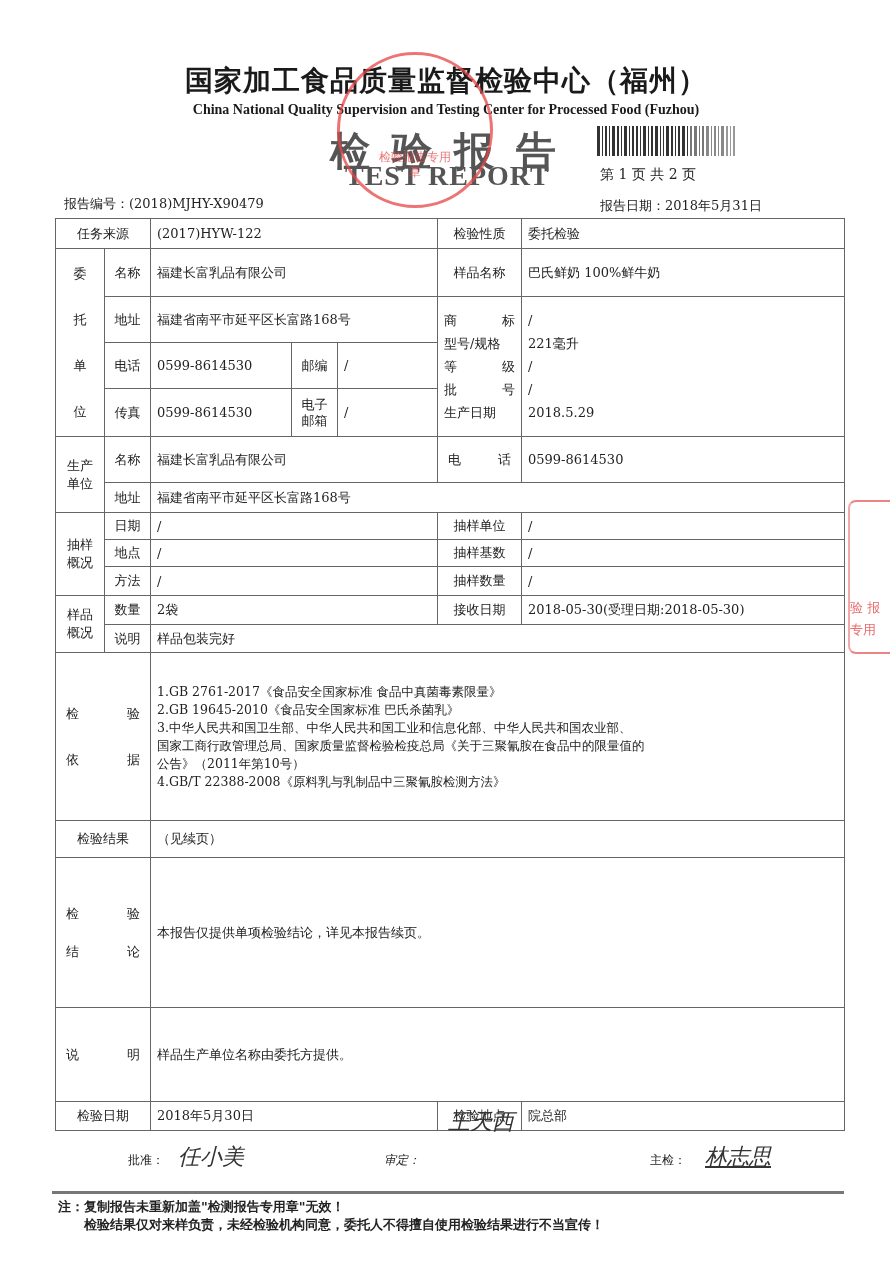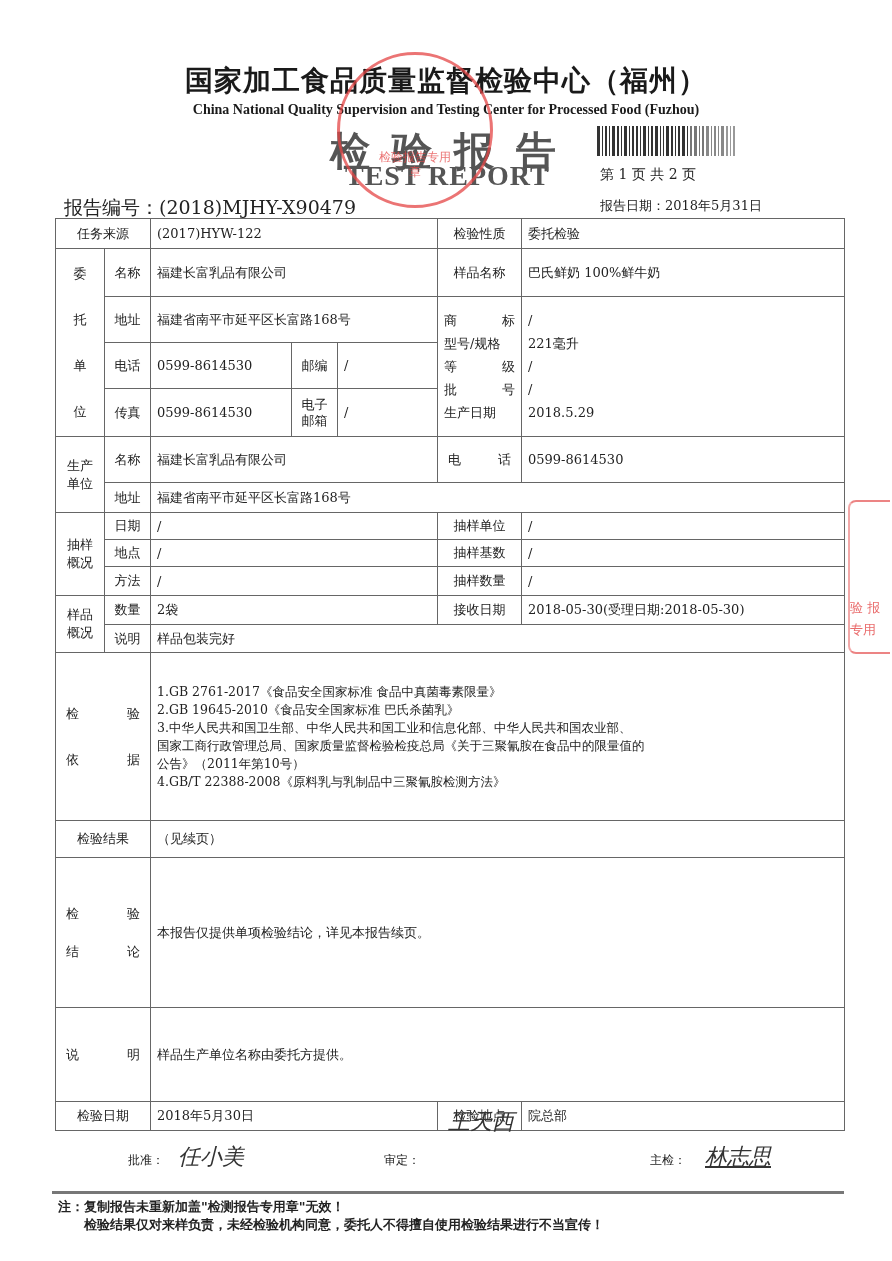--- a/index.html
+++ b/index.html
@@ -22,21 +22,21 @@
     left: 330px; top: 124px; font-size: 40px; letter-spacing: 22px; color: #555;
     font-family: "DejaVu Sans", "Liberation Sans", sans-serif; font-weight: bold;
   }
   .report-en {
     left: 345px; top: 160px; font-size: 28px; font-weight: bold; color: #555;
     font-family: Liberation Serif, serif; letter-spacing: 1px;
   }
   .barcode { left: 597px; top: 126px; width: 187px; height: 30px; display: flex; align-items: stretch; }
   .barcode span { display: block; background: #333; margin-right: 2px; }
   .pageinfo { left: 600px; top: 166px; font-size: 14px; }
-  .report-no { left: 64px; top: 195px; font-size: 19px; }
+  .report-no { left: 64px; top: 195px; font-size: 13px; }
   .report-date { left: 600px; top: 197px; font-size: 13px; }
   .seal {
     left: 337px; top: 52px; width: 156px; height: 156px; border-radius: 50%;
     border: 3px solid rgba(228,70,70,0.75); box-sizing: border-box;
   }
   .seal-text {
     left: 375px; top: 150px; width: 80px; text-align: center; font-size: 12px; color: rgba(228,70,70,0.75);
     font-family: "DejaVu Sans", sans-serif; line-height: 15px;
   }
   .side-seal {
@@ -324,20 +324,20 @@
 
 <div class="abs side-seal"></div>
 <div class="abs side-seal-t1">量监</div>
 <div class="abs side-seal-t2">
   <div>验 报</div>
   <div>专用</div>
 </div>
 
 <div class="abs sig" style="left:128px; top:1152px;">批准：</div>
 <div class="abs sig-name" style="left:178px; top:1142px;">任小美</div>
-<div class="abs sig" style="left:384px; top:1152px;">审定：</div>
+<div class="abs sig" style="left:384px; top:1152px;font-style:italic;">审定：</div>
 <div class="abs sig-name" style="left:448px; top:1107px;">王天西</div>
 <div class="abs sig" style="left:650px; top:1152px;">主检：</div>
 <div class="abs sig-name" style="left:705px; top:1142px;text-decoration:underline;">林志思</div>
 
 <div class="abs sep"></div>
 <div class="abs note1">注：复制报告未重新加盖"检测报告专用章"无效！</div>
 <div class="abs note2">检验结果仅对来样负责，未经检验机构同意，委托人不得擅自使用检验结果进行不当宣传！</div>
 
 </body></html>

